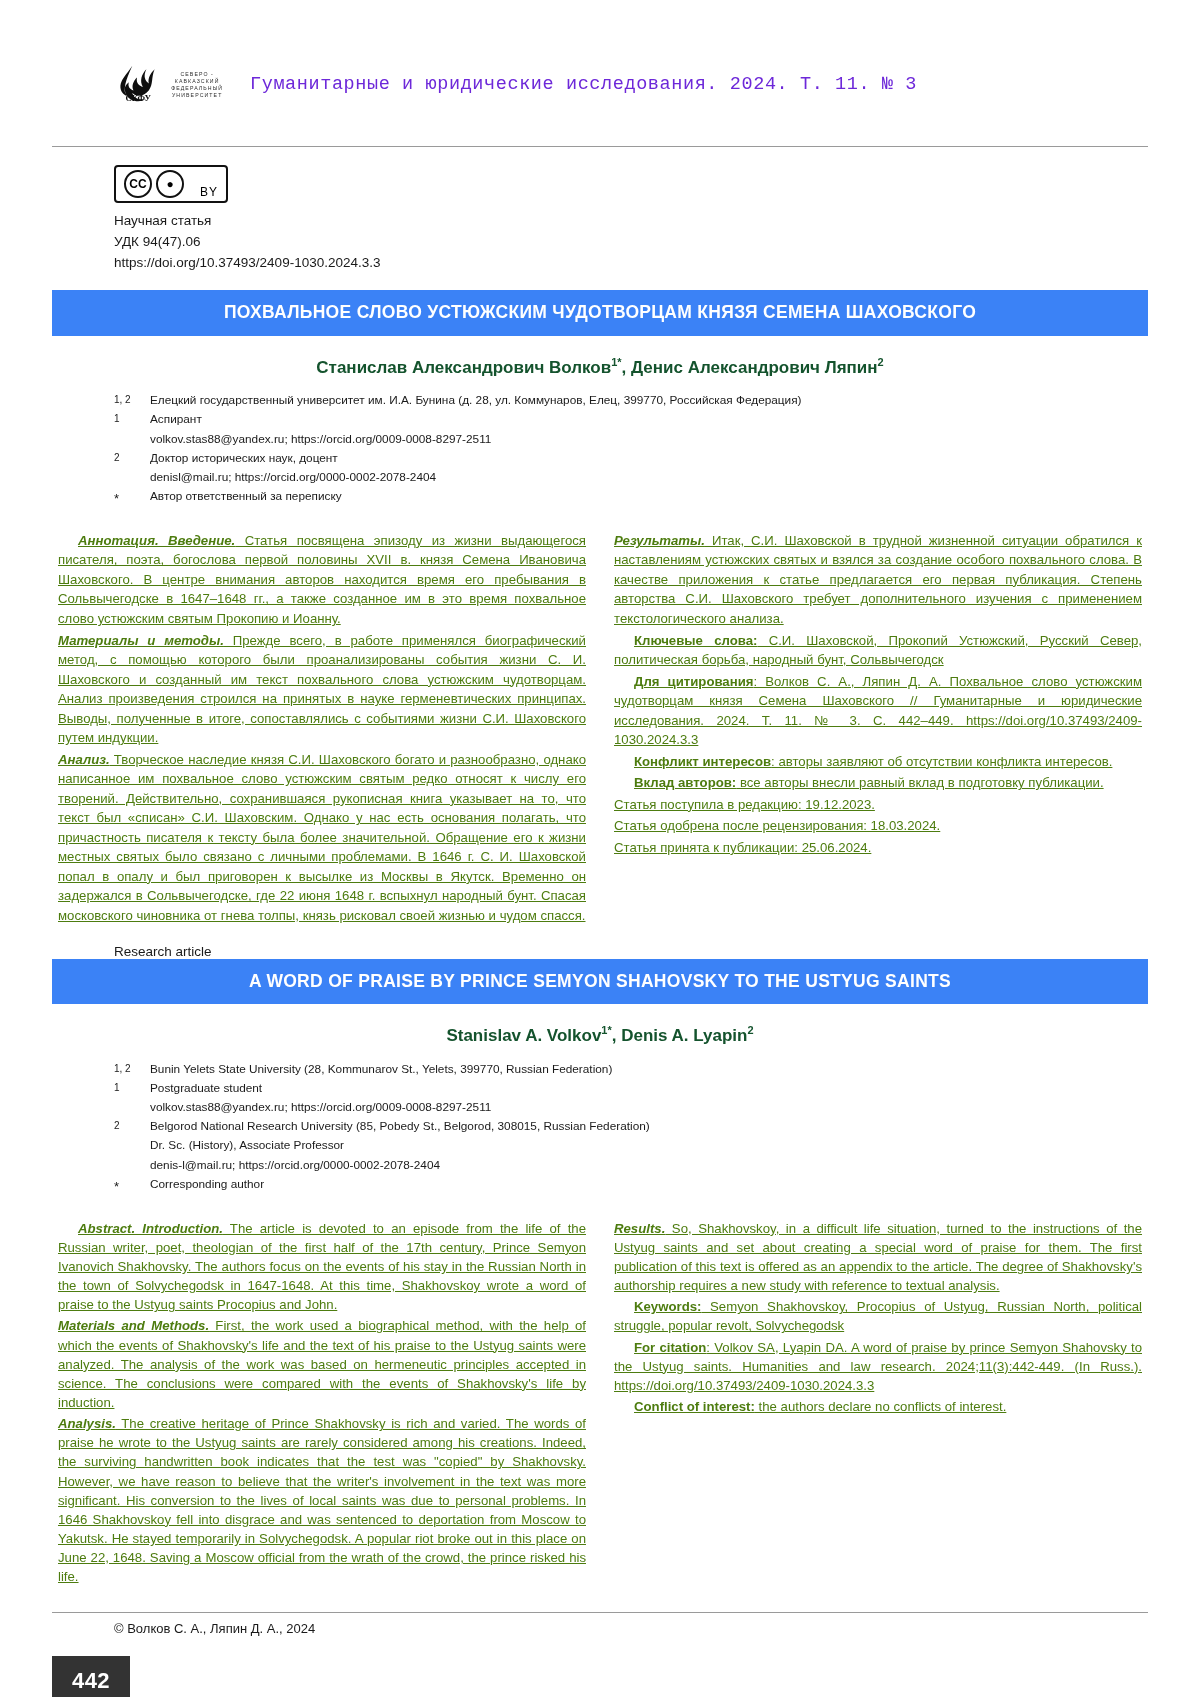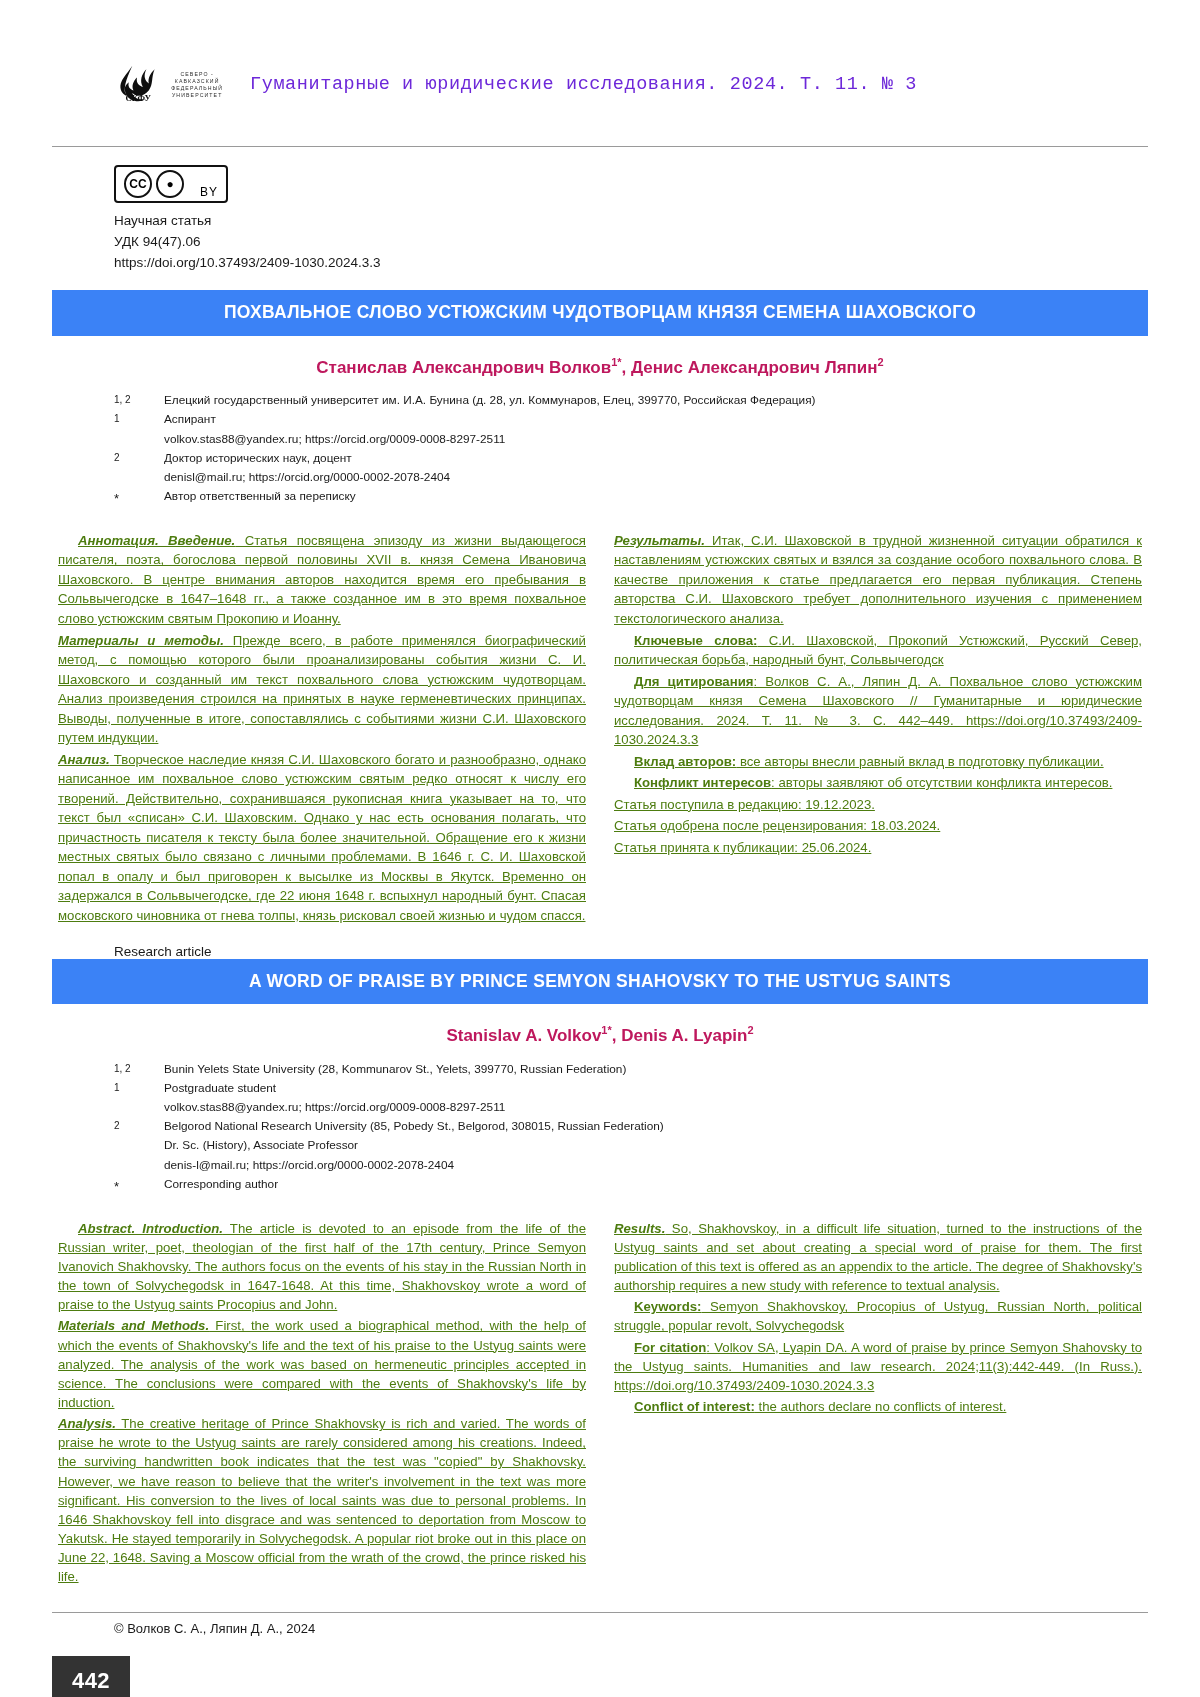--- a/index.html
+++ b/index.html
@@ -114,34 +114,34 @@
     padding: 12px 20px;
     line-height: 1.25;
   }
   .title-bar.en { margin-top: 0; }
 
   .authors {
     text-align: center;
     font-size: 17px;
     font-weight: bold;
     margin-top: 20px;
-    color: #be185d;
+    color: #14532d;
   }
   .authors sup { font-size: 11px; }
 
   .affil {
     margin-top: 14px;
     padding-left: 62px;
     font-size: 11.8px;
     line-height: 1.62;
     color: #1a1a1a;
   }
   .affil-row {
     display: flex;
-    gap: 24px;
+    gap: 10px;
   }
   .affil-mark {
     width: 26px;
     flex: 0 0 26px;
     font-size: 10px;
     padding-top: 1px;
   }
   .affil-mark.star { font-size: 13px; }
   .affil-text { flex: 1 1 auto; }
   .affil-sub { display: block; }
@@ -279,22 +279,22 @@
   <div class="cols">
     <div class="col">
       <p><b><i>Аннотация. Введение.</i></b><span> Статья посвящена эпизоду из жизни выдающегося писателя, поэта, богослова первой половины XVII в. князя Семена Ивановича Шаховского. В центре внимания авторов находится время его пребывания в Сольвычегодске в 1647–1648 гг., а также созданное им в это время похвальное слово устюжским святым Прокопию и Иоанну.</span></p>
       <p class="noindent"><b><i>Материалы и методы.</i></b><span> Прежде всего, в работе применялся биографический метод, с помощью которого были проанализированы события жизни С. И. Шаховского и созданный им текст похвального слова устюжским чудотворцам. Анализ произведения строился на принятых в науке герменевтических принципах. Выводы, полученные в итоге, сопоставлялись с событиями жизни С.И. Шаховского путем индукции.</span></p>
       <p class="noindent"><b><i>Анализ.</i></b><span> Творческое наследие князя С.И. Шаховского богато и разнообразно, однако написанное им похвальное слово устюжским святым редко относят к числу его творений. Действительно, сохранившаяся рукописная книга указывает на то, что текст был «списан» С.И. Шаховским. Однако у нас есть основания полагать, что причастность писателя к тексту была более значительной. Обращение его к жизни местных святых было связано с личными проблемами. В 1646 г. С. И. Шаховской попал в опалу и был приговорен к высылке из Москвы в Якутск. Временно он задержался в Сольвычегодске, где 22 июня 1648 г. вспыхнул народный бунт. Спасая московского чиновника от гнева толпы, князь рисковал своей жизнью и чудом спасся.</span></p>
     </div>
     <div class="col">
       <p class="noindent"><b><i>Результаты.</i></b><span> Итак, С.И. Шаховской в трудной жизненной ситуации обратился к наставлениям устюжских святых и взялся за создание особого похвального слова. В качестве приложения к статье предлагается его первая публикация. Степень авторства С.И. Шаховского требует дополнительного изучения с применением текстологического анализа.</span></p>
       <p><b>Ключевые слова:</b><span> С.И. Шаховской, Прокопий Устюжский, Русский Север, политическая борьба, народный бунт, Сольвычегодск</span></p>
       <p><b>Для цитирования</b><span>: Волков С. А., Ляпин Д. А. Похвальное слово устюжским чудотворцам князя Семена Шаховского // Гуманитарные и юридические исследования. 2024. Т. 11. № 3. С. 442–449. https://doi.org/10.37493/2409-1030.2024.3.3</span></p>
+      <p><b>Конфликт интересов</b><span>: авторы заявляют об отсутствии конфликта интересов.</span></p>
       <p><b>Вклад авторов:</b><span> все авторы внесли равный вклад в подготовку публикации.</span></p>
-      <p><b>Конфликт интересов</b><span>: авторы заявляют об отсутствии конфликта интересов.</span></p>
       <p class="noindent">Статья поступила в редакцию: 19.12.2023.</p>
       <p class="noindent">Статья одобрена после рецензирования: 18.03.2024.</p>
       <p class="noindent">Статья принята к публикации: 25.06.2024.</p>
     </div>
   </div>
 
   <div class="research-article">Research article</div>
 
   <div class="title-bar en">A WORD OF PRAISE BY PRINCE SEMYON SHAHOVSKY TO THE USTYUG SAINTS</div>
 

